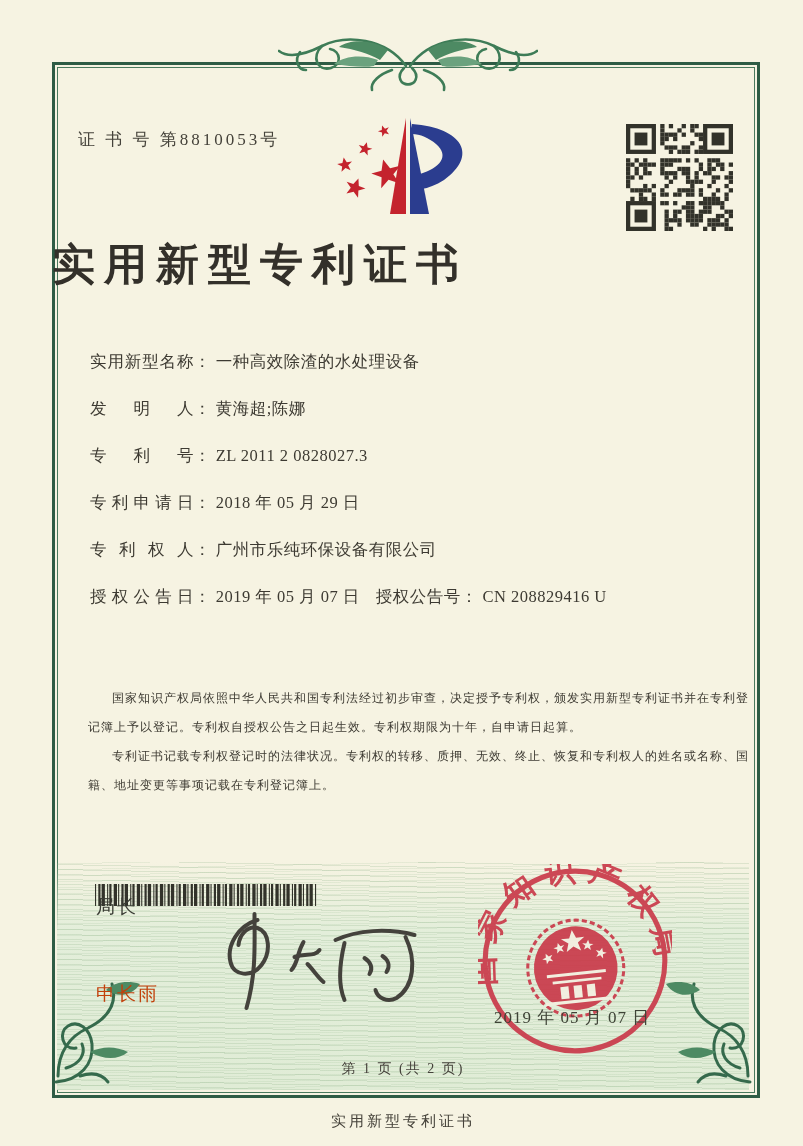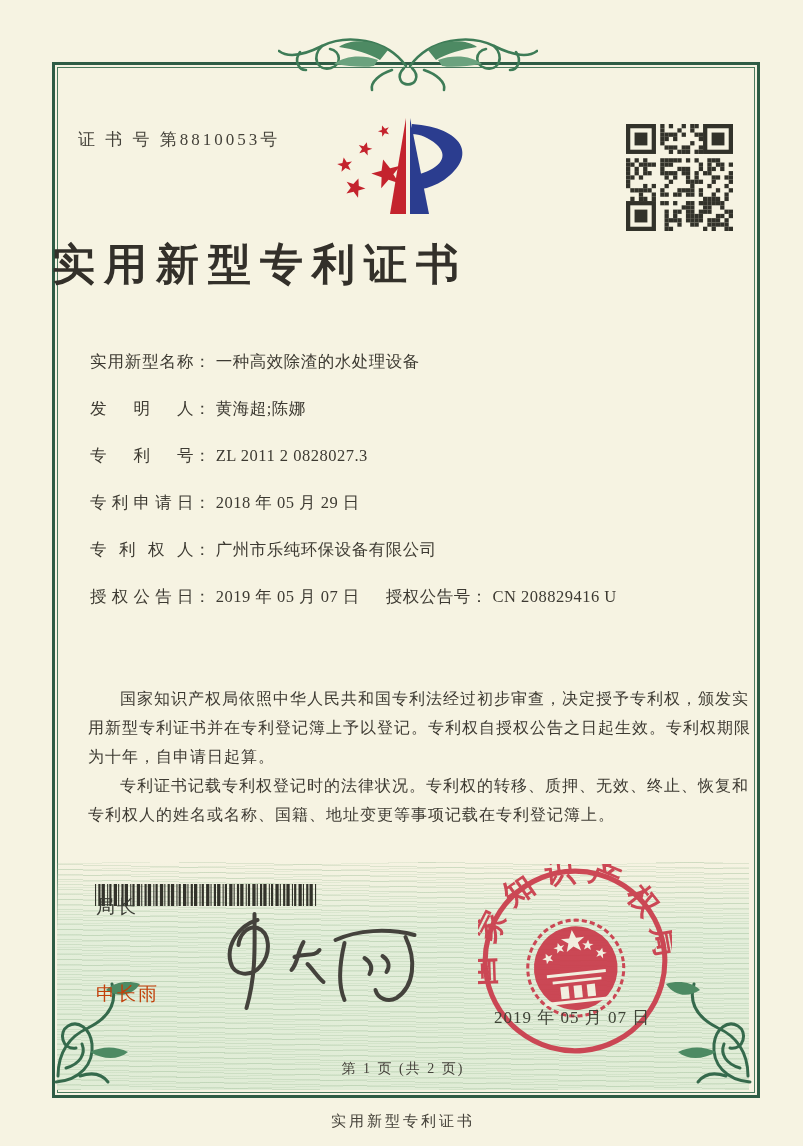--- a/index.html
+++ b/index.html
@@ -34,23 +34,23 @@
     font-size:43px;font-weight:700;letter-spacing:9px;color:#33302a;
   }
   
   .fields{left:90px;top:350px;width:650px;font-size:16.5px;color:#3d3a32;}
   .frow{margin-bottom:24px;line-height:23px;letter-spacing:.5px;}
   .lab{display:inline-block;width:104px;text-align:justify;text-align-last:justify;vertical-align:top;}
   .colon{display:inline-block;vertical-align:top;}
   .val{display:inline-block;vertical-align:top;max-width:520px;}
   .addr2{margin-left:122px;margin-top:2px;}
   .grant-row{display:flex;margin-bottom:0;}
-  .pair2{margin-left:26px;}
-  
-  .bodytext{left:88px;top:684px;width:664px;font-size:16px;line-height:29px;letter-spacing:1px;color:#3d3a32;}
+  .pair2{margin-left:16px;}
+  
+  .bodytext{left:88px;top:684px;width:664px;font-size:12px;line-height:29px;letter-spacing:1px;color:#3d3a32;}
   .bodytext p{margin:0;text-indent:2em;}
   
   .signer-title{left:96px;top:894px;font-size:19px;font-family:"Liberation Sans","DejaVu Sans",sans-serif;color:#3a3c34;letter-spacing:2px;}
   .signer-name{left:96px;top:981px;font-size:19px;font-family:"Liberation Sans","DejaVu Sans",sans-serif;color:#c2410c;letter-spacing:2px;}
   .seal-date{left:494px;top:1006px;font-size:17px;letter-spacing:1px;color:#3e4336;}
   .page-no{left:52px;top:1060px;width:702px;text-align:center;font-size:14px;letter-spacing:2px;color:#44413a;}
   .footer-note{left:52px;top:1112px;width:702px;text-align:center;font-size:15px;letter-spacing:3px;color:#45423a;}
   svg{display:block;}
 </style>
 </head>

